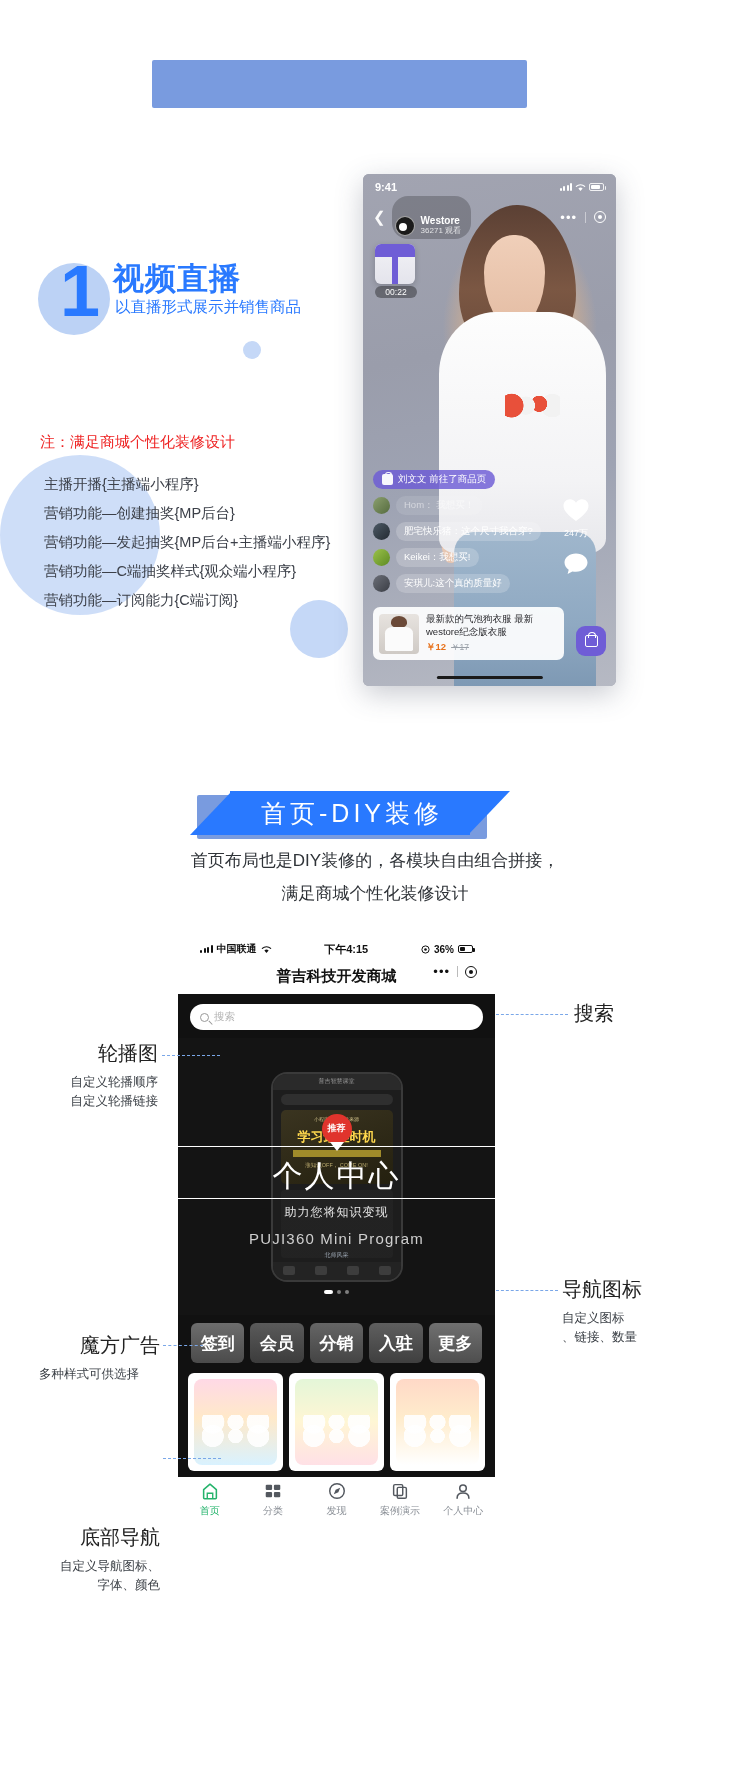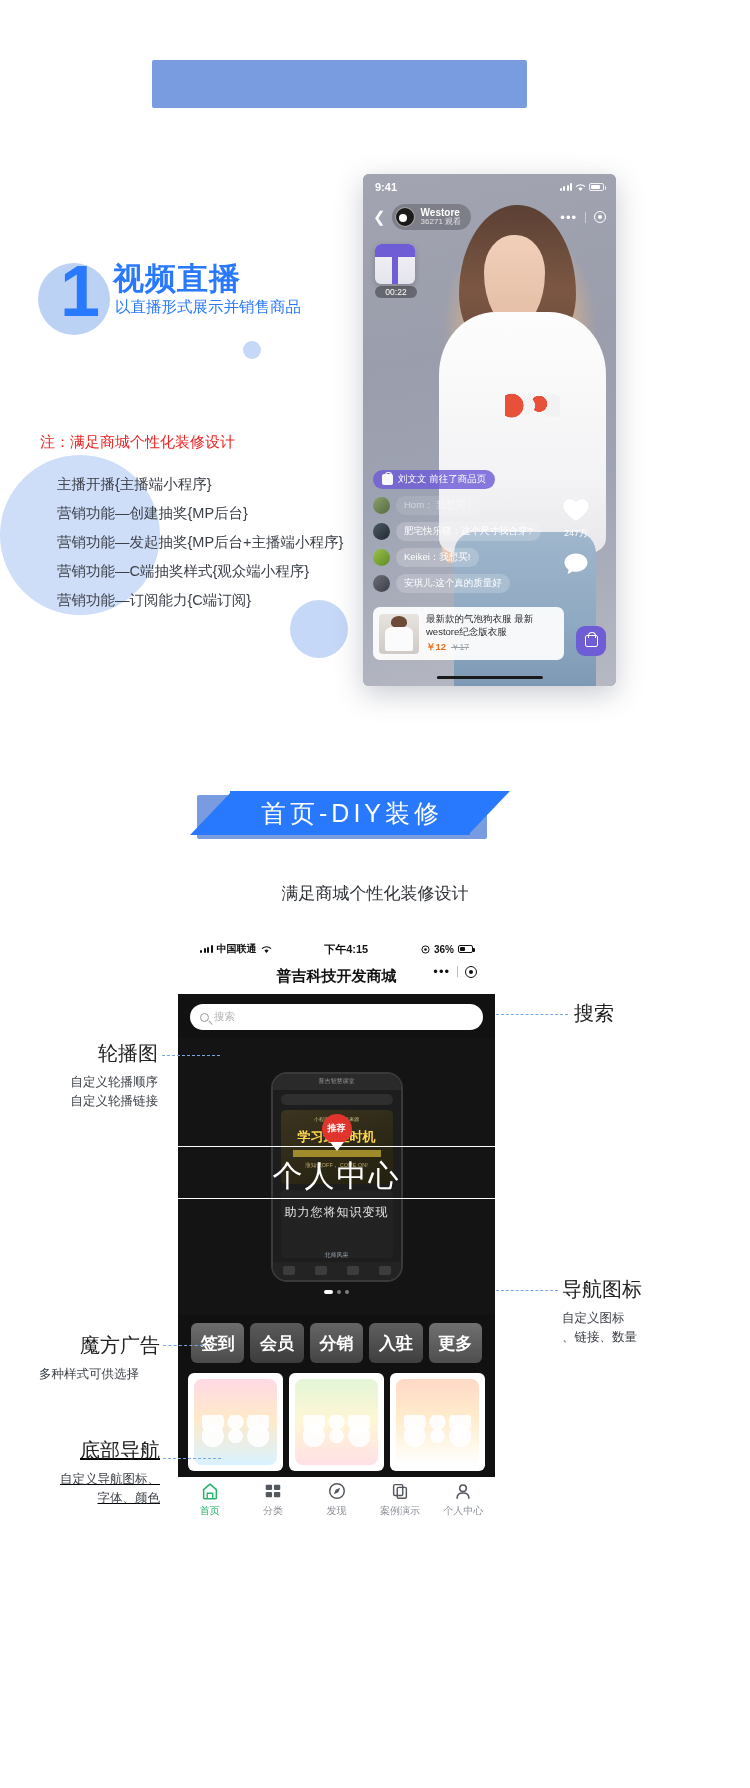--- a/index.html
+++ b/index.html
@@ -131,21 +131,21 @@
   .bars i:nth-child(1){height:3px} .bars i:nth-child(2){height:5px}
   .bars i:nth-child(3){height:6.5px} .bars i:nth-child(4){height:8px}
   .batt { width:15px;height:8px;border:1px solid rgba(255,255,255,.85);border-radius:2px;position:relative; }
   .batt::after{content:"";position:absolute;right:-3px;top:2px;width:1.5px;height:4px;background:rgba(255,255,255,.85);border-radius:0 1px 1px 0;}
   .batt i{position:absolute;left:1px;top:1px;bottom:1px;width:72%;background:#fff;border-radius:1px;display:block;}
 
   .lp-topbar { position:absolute; left:0; right:0; top:26px; height:34px; display:flex; align-items:center; padding:0 10px; }
   .lp-back { color:#fff; font-size:15px; opacity:.95; margin-right:6px; }
   .lp-anchor {
     display:flex; align-items:center; gap:6px;
-    background:rgba(0,0,0,.22); border-radius:16px; padding:3px 10px 3px 3px;
+    background:rgba(0,0,0,.22); border-radius:16px; padding:20px 10px 3px 3px;
   }
   .lp-avatar { width:20px;height:20px;border-radius:50%;background:#1b1b1b;position:relative;border:1px solid rgba(255,255,255,.6); }
   .lp-avatar::after{content:"";position:absolute;left:3px;top:6px;width:8px;height:8px;border-radius:50%;background:#fff;}
   .lp-anchor-text { line-height:1.05; }
   .lp-anchor-name { color:#fff; font-size:10px; font-weight:600; }
   .lp-anchor-views { color:rgba(255,255,255,.78); font-size:8px; }
   .lp-topright { margin-left:auto; display:flex; align-items:center; gap:8px; }
   .lp-dots { color:#fff; font-size:13px; letter-spacing:1px; }
   .lp-sep { width:1px;height:11px;background:rgba(255,255,255,.45); }
   .lp-target { width:12px;height:12px;border:1.4px solid #fff;border-radius:50%;position:relative; }
@@ -346,21 +346,21 @@
   <div class="num-digit" style="left:60px; top:255px; font-size:72px;">1</div>
   <div class="s1-title" style="left:113px; top:258px; font-size:31px; letter-spacing:1px;">视频直播</div>
   <div class="s1-sub" style="left:115px; top:297px; font-size:15.5px;">以直播形式展示并销售商品</div>
 
   <div class="deco-circle lite" style="left:243px; top:341px; width:18px; height:18px;"></div>
   <div class="deco-circle lite" style="left:0px; top:455px; width:160px; height:160px; opacity:.85;"></div>
   <div class="deco-circle lite" style="left:290px; top:600px; width:58px; height:58px;"></div>
 
   <div class="note-red" style="left:40px; top:433px; font-size:15px;">注：满足商城个性化装修设计</div>
 
-  <div class="bullet-list" style="left:57px; top:470px; font-size:14.5px; line-height:29px;">
+  <div class="bullet-list" style="left:44px; top:470px; font-size:14.5px; line-height:29px;">
     <div>主播开播{主播端小程序}</div>
     <div>营销功能—创建抽奖{MP后台}</div>
     <div>营销功能—发起抽奖{MP后台+主播端小程序}</div>
     <div>营销功能—C端抽奖样式{观众端小程序}</div>
     <div>营销功能—订阅能力{C端订阅}</div>
   </div>
 
   <div class="live-phone" style="left:363px; top:174px; width:253px; height:512px;">
     <div class="live-bg">
       <div class="model-hair"></div>
@@ -459,20 +459,21 @@
     </div>
     <div class="lp-cart">
         <span class="bag2"></span>
       </div>
     <div class="lp-home"></div>
   </div>
 
   <div class="ribbon-shadow" style="left:197px; top:795px; width:290px; height:44px; border-radius:2px;"></div>
   <div class="ribbon" style="left:230px; top:791px; width:240px; height:44px; font-size:25px; letter-spacing:4px; text-indent:4px;">首页-DIY装修</div>
 
+  <div class="s2-desc" style="top:845px; font-size:17px;">首页布局也是DIY装修的，各模块自由组合拼接，</div>
   <div class="s2-desc" style="top:878px; font-size:17px;">满足商城个性化装修设计</div>
 
   <div class="dev" style="left:178px; top:938px; width:317px; height:595px;">
 
     <div class="dev-status">
       <span style="display:flex;align-items:center;gap:4px;">
         <span class="bars">
             <i></i>
             <i></i>
             <i></i>
@@ -530,20 +531,21 @@
             <span></span>
             <span></span>
             <span></span>
           </div>
         </div>
 
         <div class="hero-rule" style="top:108px;"></div>
         <div class="hero-main" style="top:118px;">个人中心</div>
         <div class="hero-rule" style="top:160px;"></div>
         <div class="hero-sub" style="top:166px;">助力您将知识变现</div>
+        <div class="hero-en" style="top:192px;">PUJI360  Mini Program</div>
         <div class="dots-row" style="top:252px;">
           <i class="on"></i>
           <i></i>
           <i></i>
         </div>
       </div>
 
       <div class="navicons" style="top:329px;">
         <div class="navicon n1">签到</div>
         <div class="navicon n2">会员</div>
@@ -641,19 +643,19 @@
     <div class="sub">、链接、数量</div>
   </div>
 
   <div class="dashline" style="left:163px; top:1345px; width:40px;"></div>
   <div class="callout" style="left:18px; top:1332px; text-align:right; width:142px;">
     <div class="head" style="text-align:right;">魔方广告</div>
     <div class="sub" style="text-align:center; margin-top:6px;">多种样式可供选择</div>
   </div>
 
   <div class="dashline" style="left:163px; top:1458px; width:58px;"></div>
-  <div class="callout" style="left:14px; top:1437px; text-align:right; width:146px;text-decoration:underline;">
+  <div class="callout" style="left:14px; top:1524px; text-align:right; width:146px;">
     <div class="head" style="text-align:right;">底部导航</div>
     <div class="sub" style="text-align:right; margin-top:6px;">自定义导航图标、</div>
     <div class="sub" style="text-align:right;">字体、颜色</div>
   </div>
 
 </div>
 
 </body></html>

